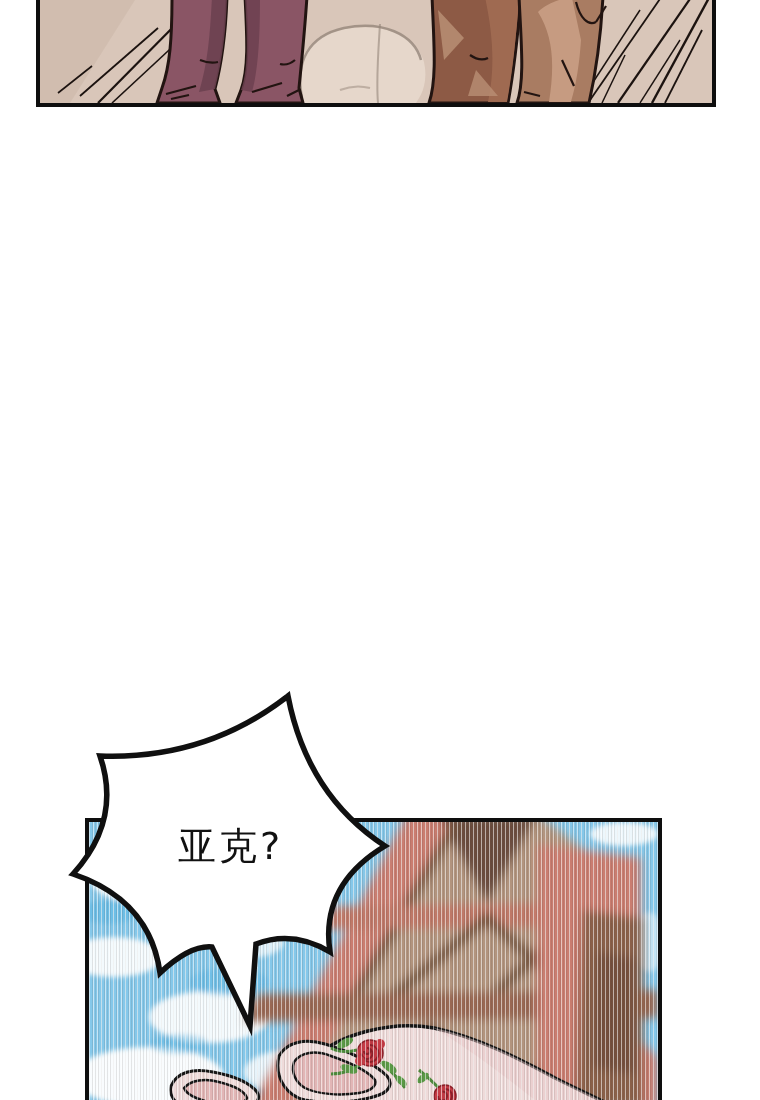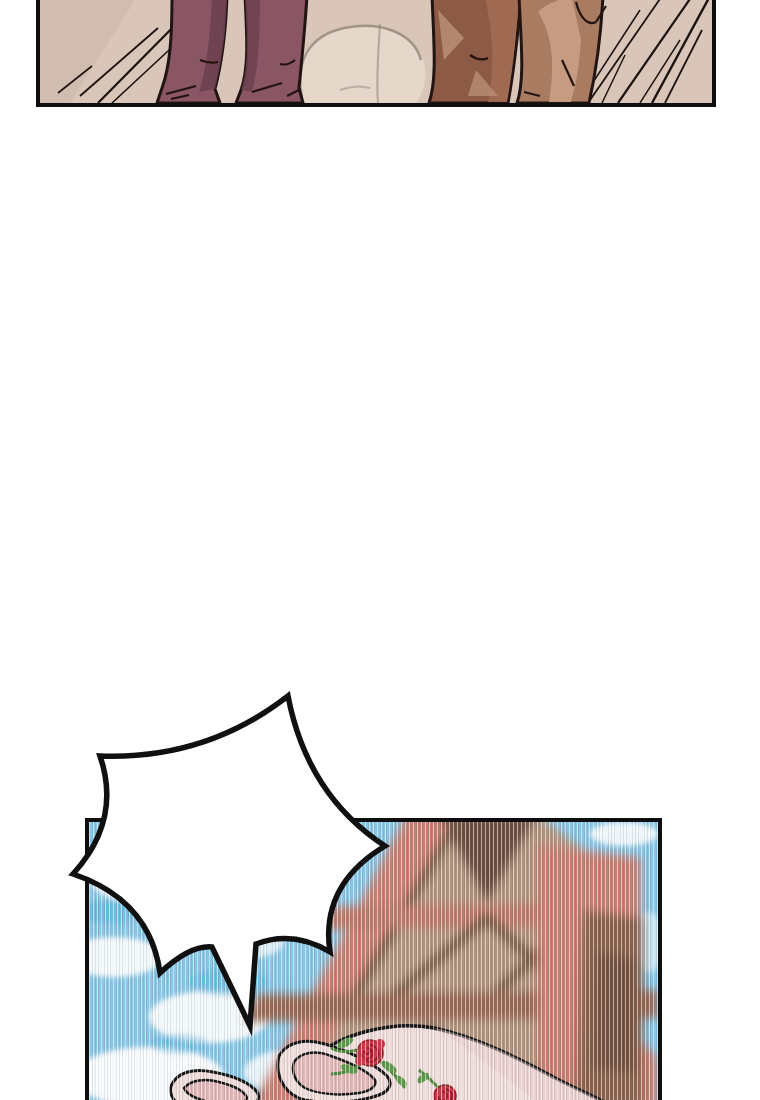--- a/index.html
+++ b/index.html
@@ -158,14 +158,15 @@
           <path d="M356,267 a7,7 0 1 1 -7,7 a4.5,4.5 0 1 0 4.5,-4.5" fill="none" stroke="#8e1f28" stroke-width="2"></path>
         </g>
       </g>
     </svg>
     <div class="stripes"></div>
   </div>
 
   <svg class="bubble-svg" viewBox="0 0 370 372">
     <path d="M258,18 Q277,117 355,168 Q290,207 300,274 Q263,252 226,266 L220,348 L182,269 Q160,267 130,295 Q120,222 43,196 Q92,142 70,78 Q176,82 258,18 Z" fill="#ffffff" stroke="#101010" stroke-width="5.5" stroke-linejoin="miter" stroke-miterlimit="6"></path>
   </svg>
+  <div class="bubble-text">亚克?</div>
 
 </div>
 
 </body></html>

